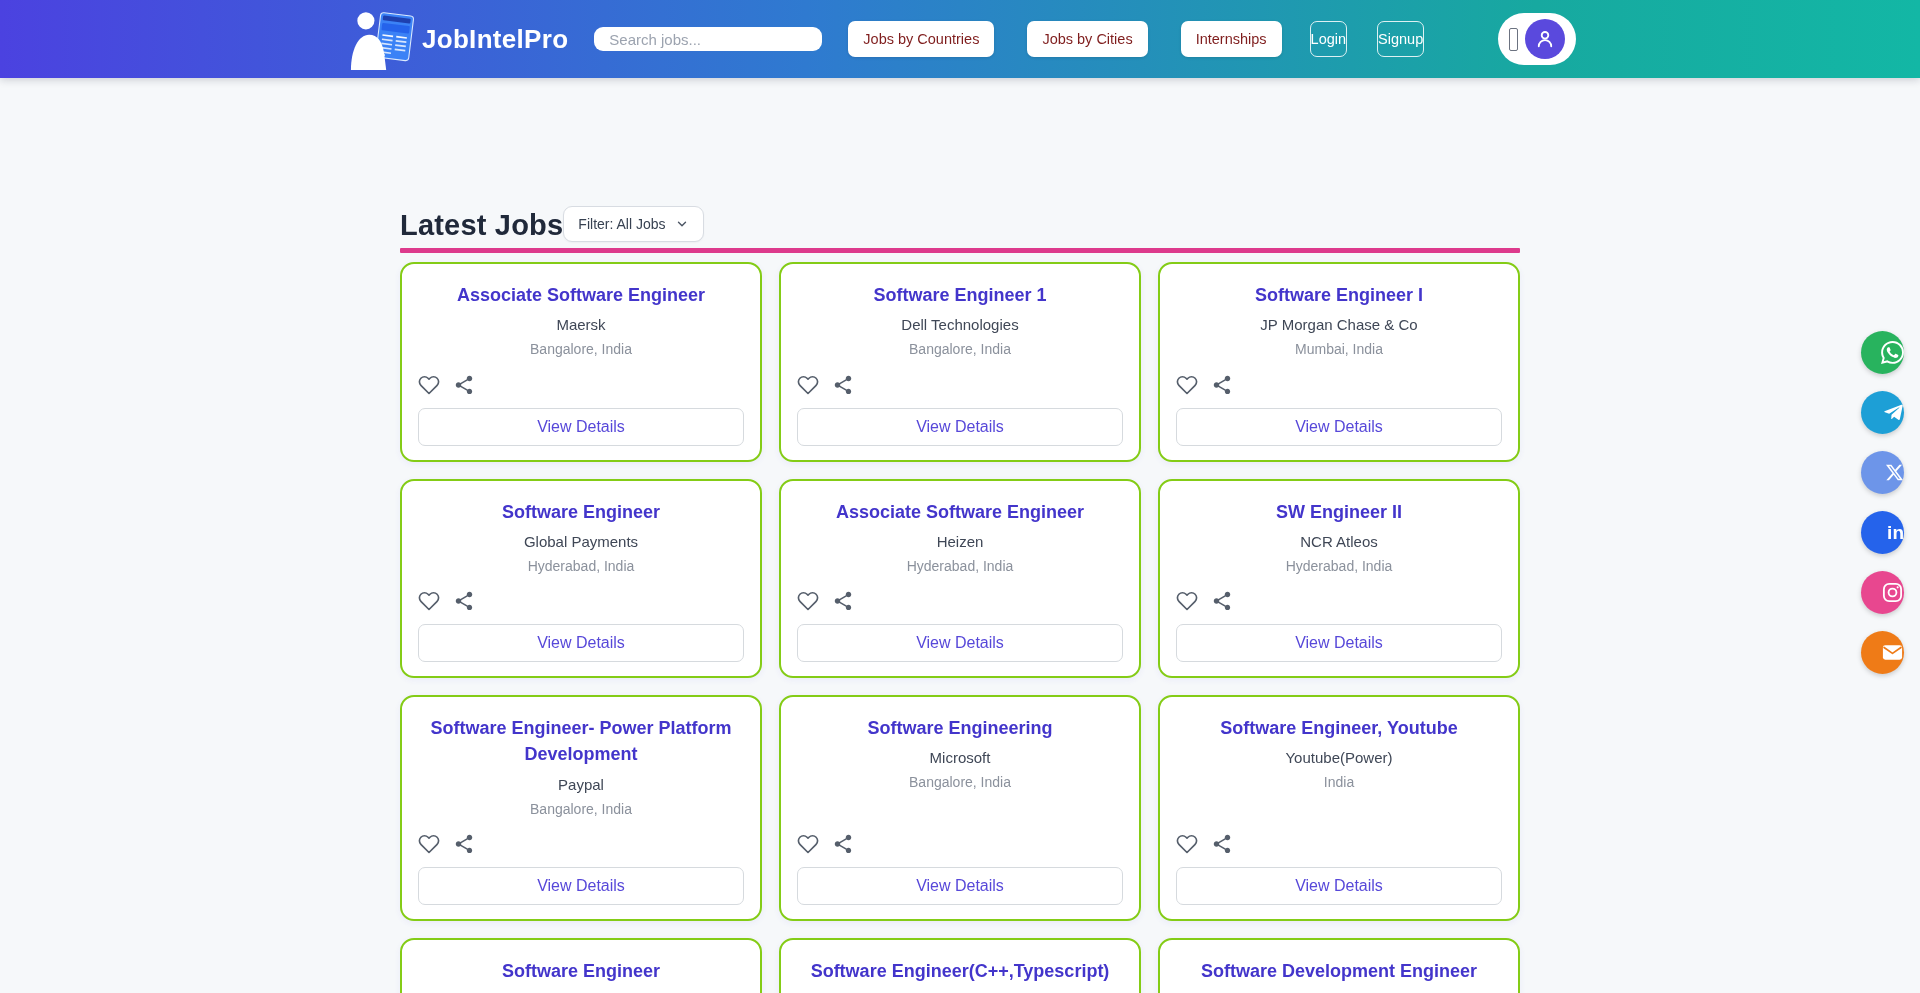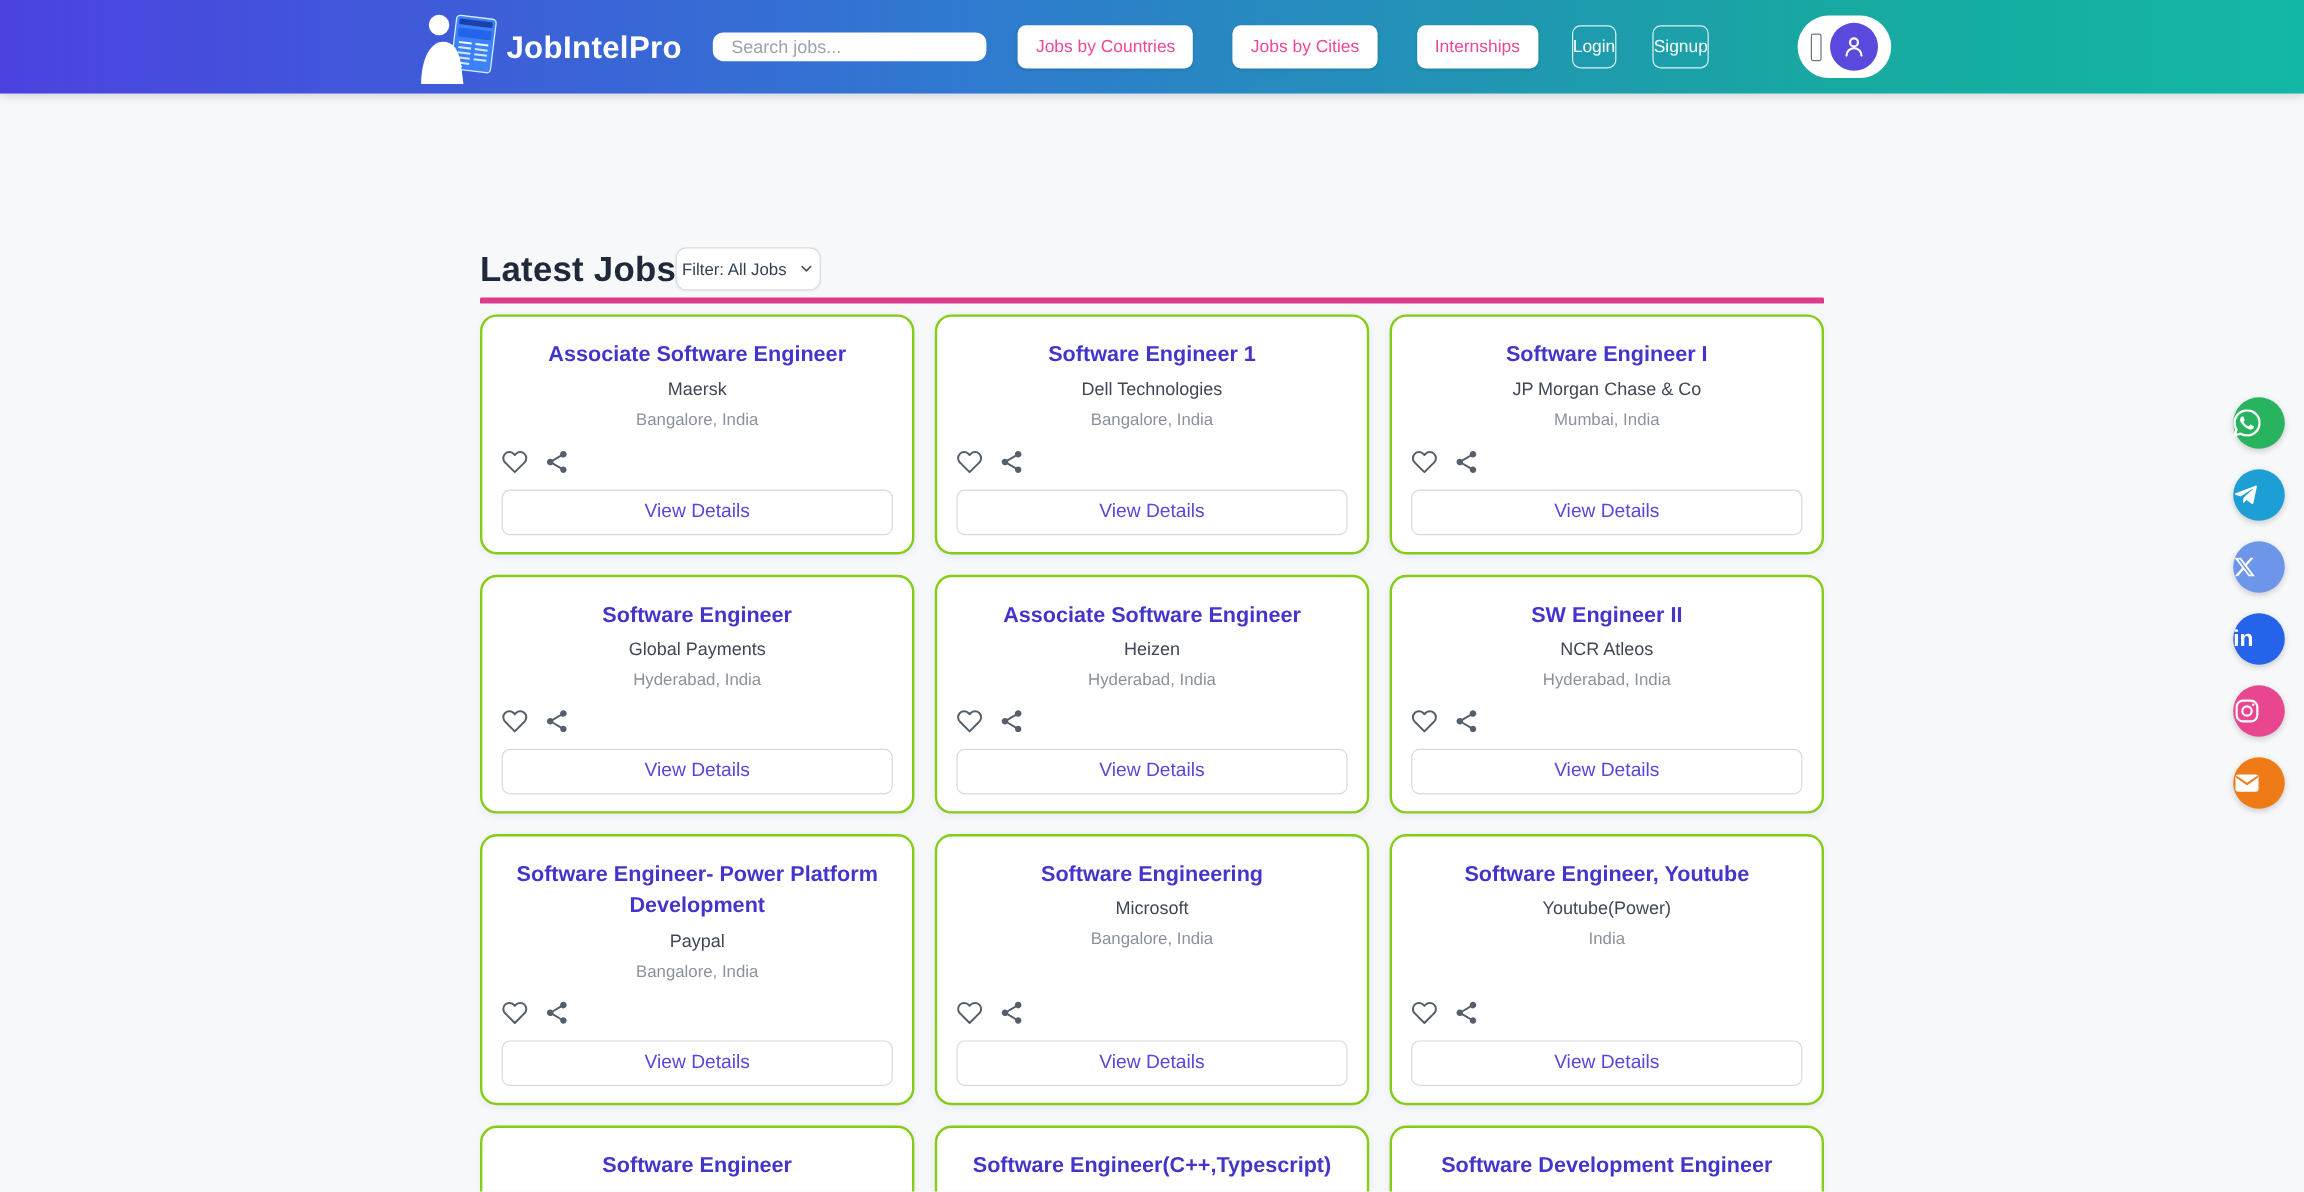--- a/index.html
+++ b/index.html
@@ -29,21 +29,21 @@
   }
   .search {
     width:228px; height:24px; border:none; outline:none;
     border-radius:9px; background:#fff; padding:0 15px;
     font-size:15px; color:#1f2937; margin-right:26px;
     font-family:inherit;
   }
   .search::placeholder { color:#9ca3af; }
   nav.mainnav { display:flex; gap:33px; }
   .navbtn {
-    background:#fff; color:#ec4899; border:none; border-radius:7px;
+    background:#fff; color:#7f1d1d; border:none; border-radius:7px;
     padding:10px 15px; font-size:14.5px; cursor:pointer; font-family:inherit;
     white-space:nowrap; box-shadow:0 1px 3px rgba(0,0,0,.12);
   }
   .auth { display:flex; gap:30px; margin-left:28px; }
   .ghostbtn {
     background:transparent; color:#fff; border:1.5px solid rgba(255,255,255,.85);
     border-radius:7px; padding:9px 0; font-size:14.5px; cursor:pointer;
     font-family:inherit; white-space:nowrap;
   }
   .avatar-pill {
@@ -59,21 +59,21 @@
     display:flex; align-items:center; justify-content:center;
   }
   .avatar svg { width:22px; height:22px; }
 
   
   main { width:1120px; margin:0 auto; padding-top:128px; }
   .head-row { display:flex; align-items:flex-end; }
   h1.page-title { font-size:29px; font-weight:bold; color:#20293a; letter-spacing:.2px; }
   .filter {
     background:#fff; border:1px solid #d8dce2; border-radius:9px;
-    padding:9px 4px; font-size:14px; color:#374151; cursor:pointer;
+    padding:9px 14px; font-size:14px; color:#374151; cursor:pointer;
     display:flex; align-items:center; gap:9px; font-family:inherit;
     box-shadow:0 1px 2px rgba(0,0,0,.04);
   }
   .filter svg { width:14px; height:14px; stroke:#4b5563; }
   .pink-bar { height:5px; background:#dd3a8c; margin-top:6px; border-radius:1px; }
 
   .grid {
     margin-top:9px;
     display:grid; grid-template-columns:repeat(3,1fr);
     gap:17px;
@@ -102,21 +102,21 @@
     color:#5748d9; font-size:16px; cursor:pointer; font-family:inherit;
   }
 
   
   .social {
     position:fixed; right:16px; top:331px;
     display:flex; flex-direction:column; gap:17px; z-index:10;
   }
   .soc {
     width:43px; height:43px; border-radius:50%;
-    display:flex; align-items:center; justify-content:flex-start;
+    display:flex; align-items:center; justify-content:flex-end;
     cursor:pointer; box-shadow:0 2px 5px rgba(0,0,0,.18);
     color:#fff; text-decoration:none;
   }
   .soc svg { width:23px; height:23px; }
   .soc .in-text { font-weight:bold; font-size:19px; color:#fff; line-height:1; }
 </style>
 </head>
 <body>
 
 <header>

